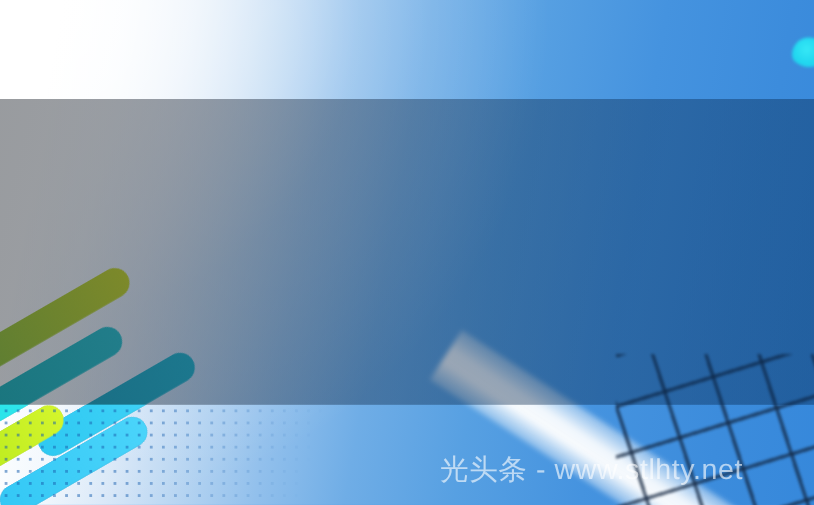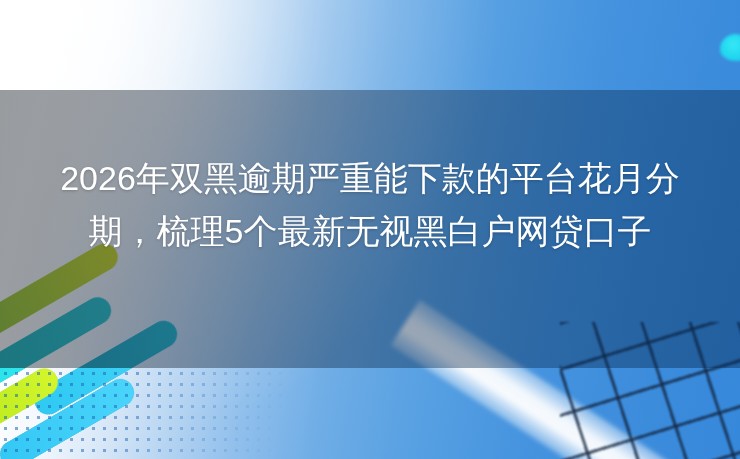--- a/index.html
+++ b/index.html
@@ -234,16 +234,16 @@
 
         <div class="stripe stripe-hi stripe-hb"></div>
         <div class="stripe stripe-hi stripe-hc"></div>
         <div class="stripe stripe-hi stripe-hd"></div>
         <div class="stripe stripe-hi stripe-he"></div>
       </div>
     </div>
   </div>
   <div id="dot-field"></div>
 
-  <div id="headline">2026年双黑逾期严重能下款的平台花月分期，梳理5个最新无视黑白户网贷口子</div>
-
+
+  <div id="watermark">光头条 - www.stlhty.net</div>
 
 </div>
 
 </body></html>

